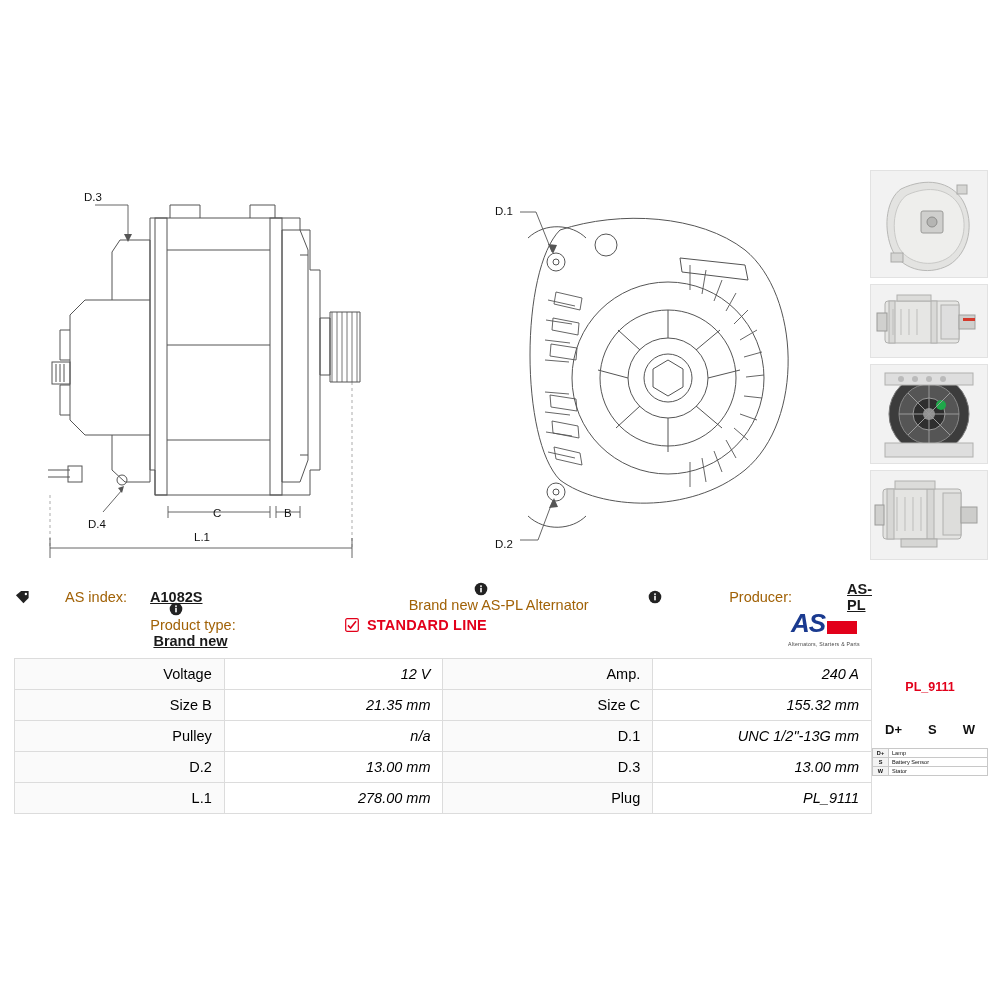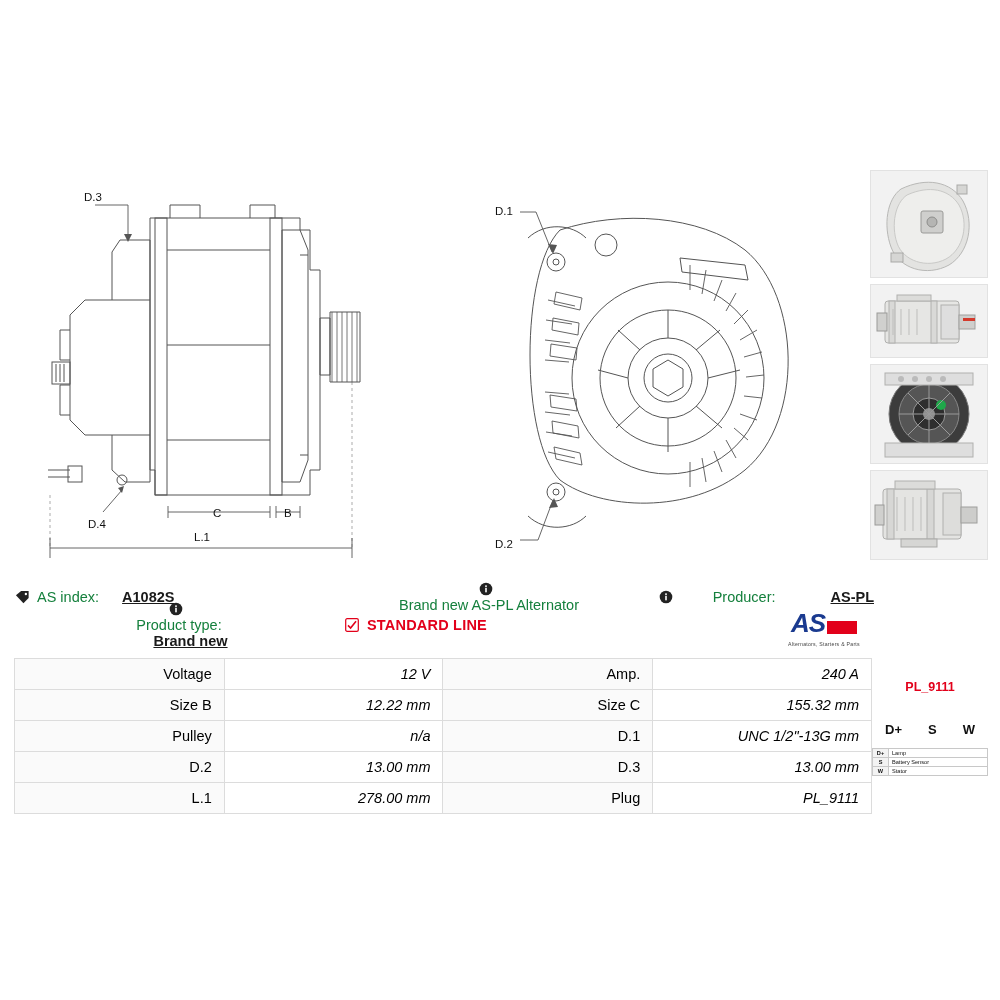--- a/index.html
+++ b/index.html
@@ -46,21 +46,21 @@
   .info-row { display: flex; align-items: center; height: 28px; }
   .info-cell { display: flex; align-items: center; }
   .c1 { width: 310px; }
   .c2 { width: 330px; flex-direction: column; }
   .c3 { flex: 1; justify-content: flex-end; gap: 32px; }
   .ic {
     display: inline-flex; align-items: center; justify-content: center;
     width: 16px; height: 16px; margin-right: 7px;
     color: #222;
   }
-  .label-muted { color: #15803d; }
+  .label-muted { color: #a16207; margin-left: 28px; }
   .val-bold { font-weight: bold; margin-left: 23px; text-decoration: underline; }
   .std-line {
     color: #e2001a;
     font-weight: bold;
     letter-spacing: .2px;
     font-size: 14.5px;
   }
   .std-line .ic { color: #e2001a; }
 
   
@@ -415,21 +415,21 @@
   <table class="spec">
     <tbody>
       <tr>
         <td class="k">Voltage</td>
         <td class="v">12 V</td>
         <td class="k">Amp.</td>
         <td class="v">240 A</td>
       </tr>
       <tr>
         <td class="k">Size B</td>
-        <td class="v">12.22 mm</td>
+        <td class="v">21.35 mm</td>
         <td class="k">Size C</td>
         <td class="v">155.32 mm</td>
       </tr>
       <tr>
         <td class="k">Pulley</td>
         <td class="v">n/a</td>
         <td class="k">D.1</td>
         <td class="v">UNC 1/2"-13G mm</td>
       </tr>
       <tr>

